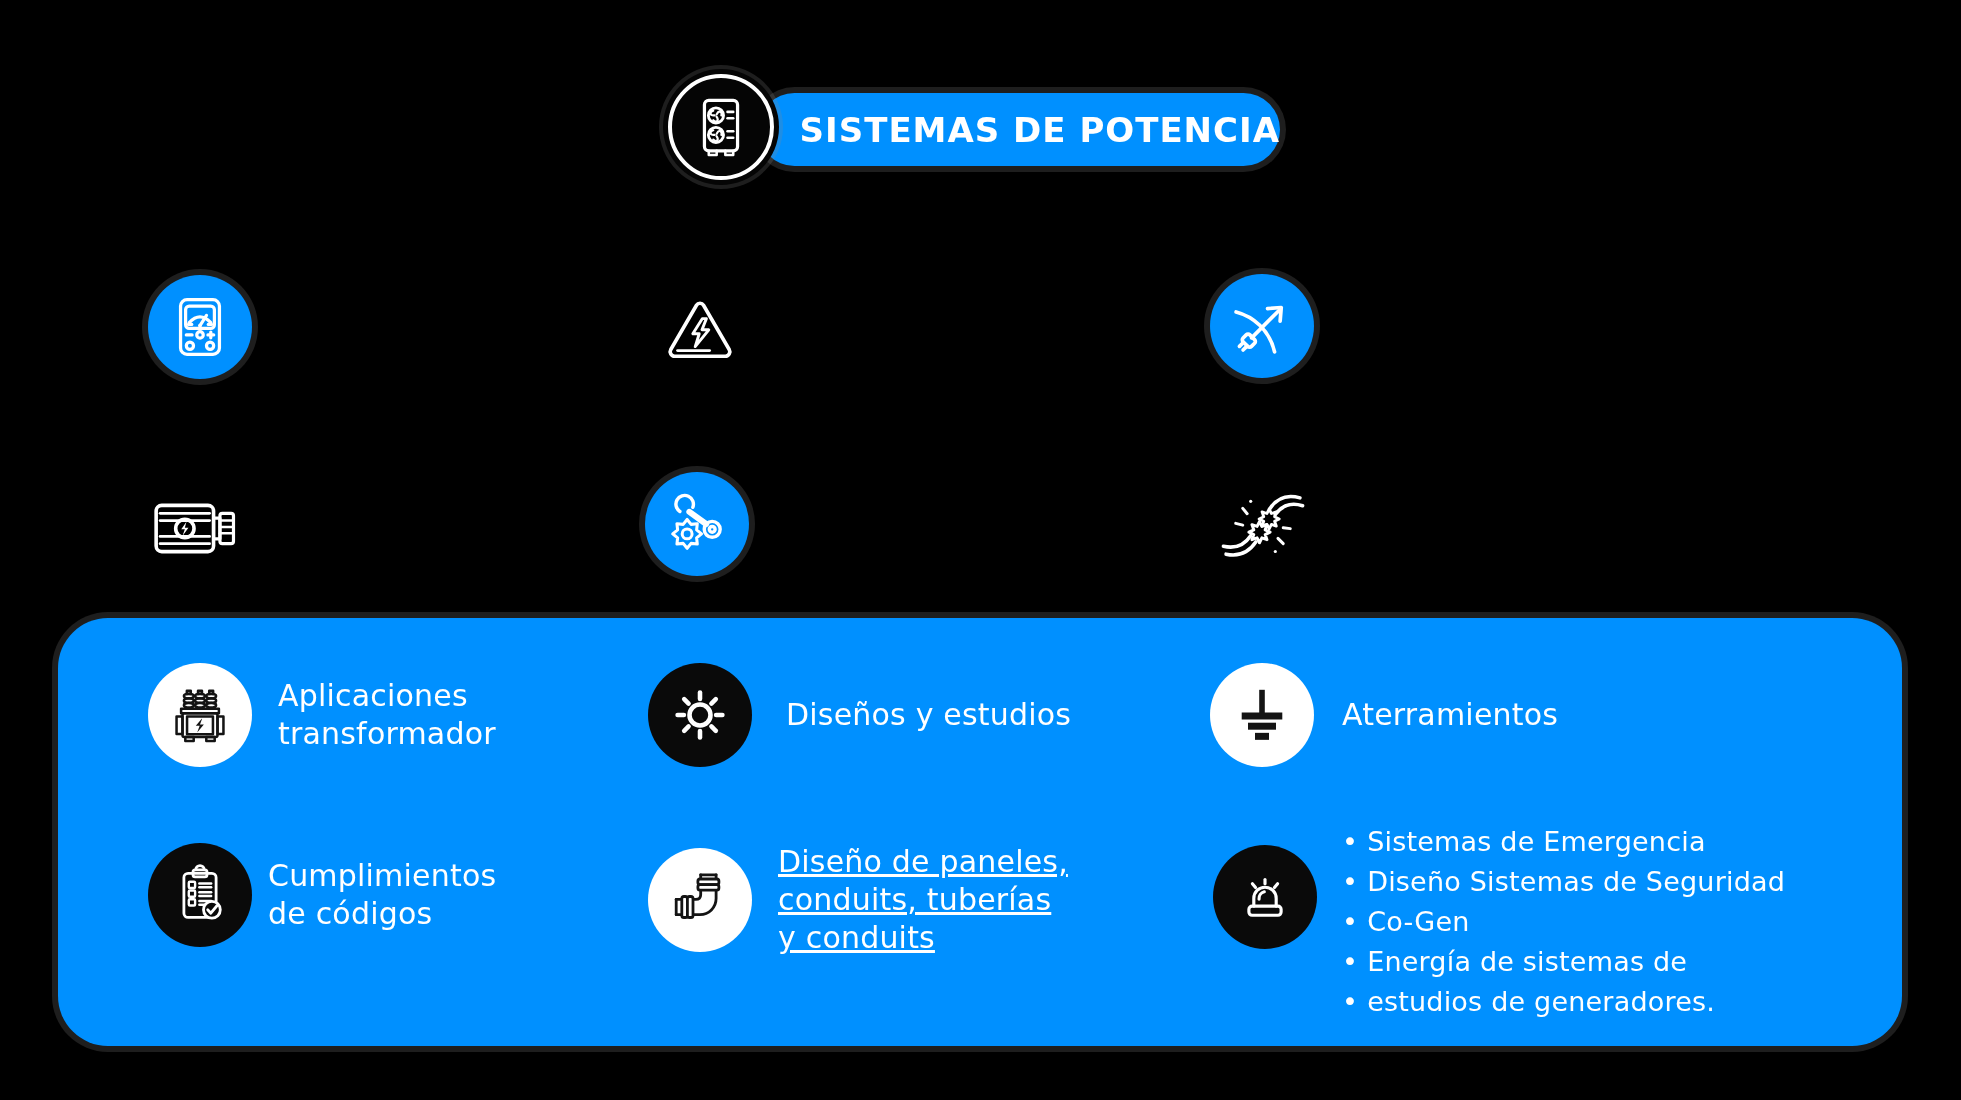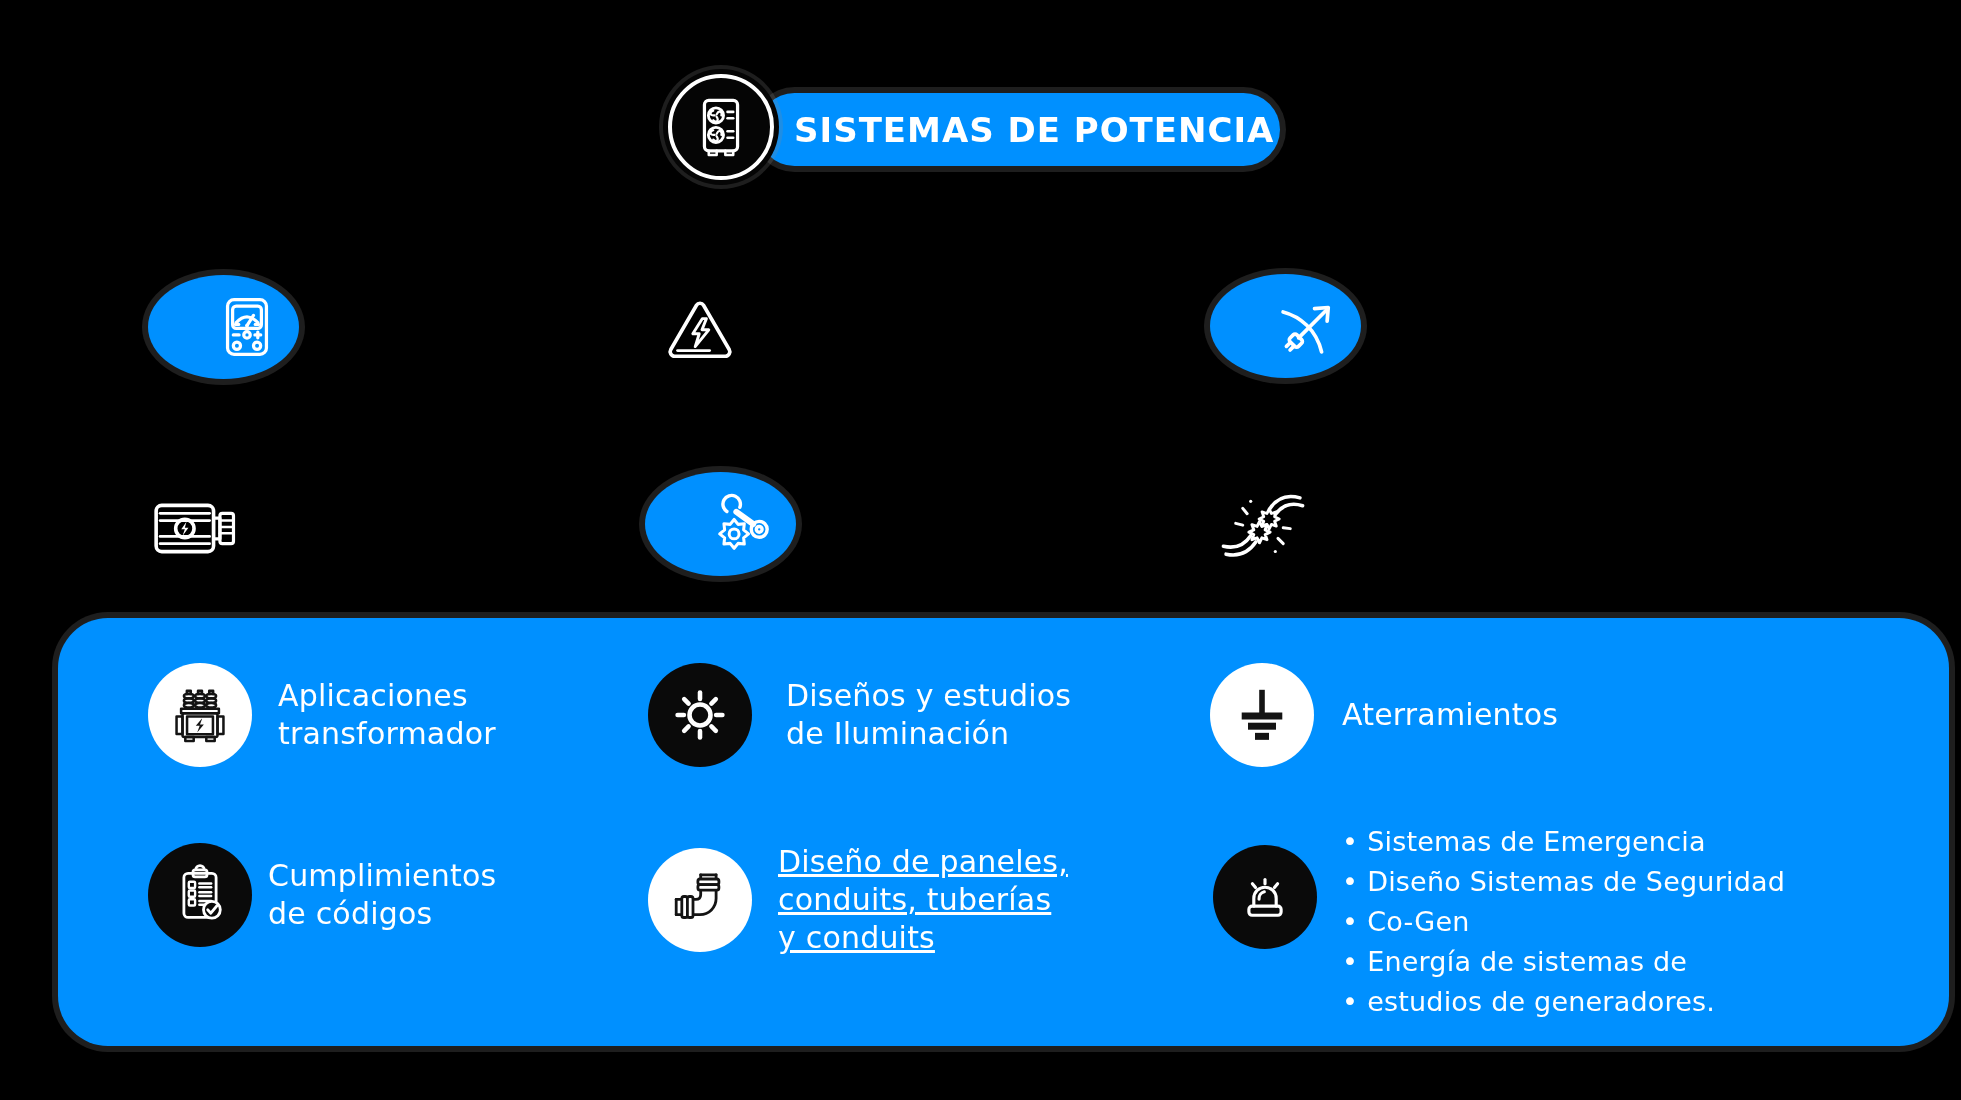--- a/index.html
+++ b/index.html
@@ -1,24 +1,24 @@
 <!DOCTYPE html>
 <html><head>
 <meta charset="utf-8">
 <style>
   html,body{margin:0;padding:0;background:#000;}
   .stage{
     position:relative;width:1961px;height:1100px;background:#000;overflow:hidden;
     font-family:"DejaVu Sans","Liberation Sans",sans-serif;color:#fff;
   }
-  .halo{box-shadow:0 0 0 6px rgba(135,135,135,.22);padding-left:47px;}
+  .halo{box-shadow:0 0 0 6px rgba(135,135,135,.22);}
   
   .hdr-pill{
     position:absolute;left:758px;top:93px;width:522px;height:73px;border-radius:37px;
-    background:var(--blue);display:flex;align-items:center;justify-content:flex-start;
+    background:var(--blue);display:flex;align-items:center;justify-content:flex-end;
     padding-left:36px;box-sizing:border-box;z-index:1;
   }
   .hdr-pill span{font-size:34px;font-weight:bold;letter-spacing:1px;color:#fff;white-space:nowrap;}
   .hdr-circle{
     position:absolute;left:668px;top:74px;width:106px;height:106px;border-radius:50%;
     background:#050505;border:4px solid #fff;box-sizing:border-box;z-index:2;
     display:flex;align-items:center;justify-content:center;
     box-shadow:0 0 0 5px #050505, 0 0 0 9px rgba(135,135,135,.22);
   }
   
@@ -211,21 +211,20 @@
           <line x1="50" y1="27" x2="50" y2="18"></line>
           <line x1="33.7" y1="33.7" x2="27.4" y2="27.4"></line>
           <line x1="27" y1="50" x2="18" y2="50"></line>
           <line x1="33.7" y1="66.3" x2="27.4" y2="72.6"></line>
           <line x1="50" y1="73" x2="50" y2="82"></line>
           <line x1="66.3" y1="66.3" x2="72.6" y2="72.6"></line>
         </svg>
       </div>
       <div class="svc-text">
         <div>Diseños y estudios</div>
-        <div>de Iluminación</div>
       </div>
     </div>
 
     <div class="svc" style="left:1152px;top:45px;gap:28px;">
       <div class="badge white">
         <svg width="70" height="70" viewBox="0 0 100 100" fill="none" stroke="#141414">
           <line x1="50" y1="14" x2="50" y2="49" stroke-width="8"></line>
           <line x1="21" y1="51.5" x2="79" y2="51.5" stroke-width="10"></line>
           <line x1="30" y1="66" x2="70" y2="66" stroke-width="10"></line>
           <line x1="40" y1="80.5" x2="60" y2="80.5" stroke-width="10"></line>

